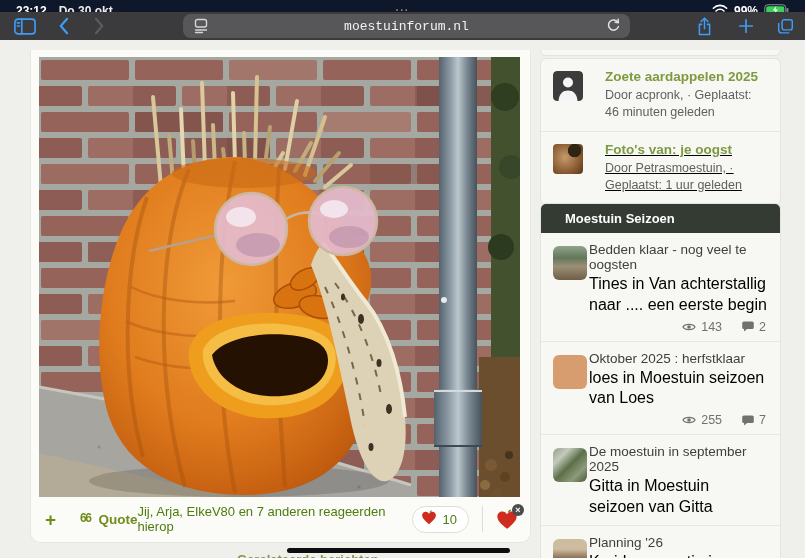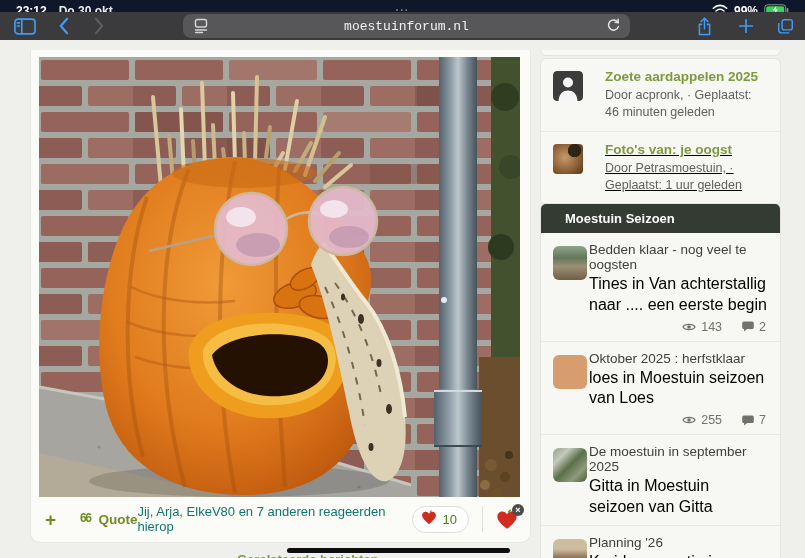--- a/index.html
+++ b/index.html
@@ -37,21 +37,21 @@
   .post-card{position:absolute;left:30px;top:0;width:501px;height:493px;background:#fbfbf8;
     border:1px solid #e7e7e3;border-top:none;border-radius:0 0 10px 10px;box-sizing:border-box;}
   .photo{position:absolute;left:8px;top:7px;width:481px;height:440px;overflow:hidden;background:#9b6a60;}
   .post-footer{position:absolute;left:0;right:0;bottom:0;height:46px;display:flex;align-items:center;
     padding:0 12px 0 12px;box-sizing:border-box;}
   .plus-btn{color:#6f8c1d;font-size:19px;font-weight:600;line-height:1;padding:0 2px;cursor:default;}
   .quote-btn{margin-left:22px;display:flex;align-items:flex-start;gap:8px;color:#6f8c1d;}
   .quote-glyph{font-weight:800;font-size:12px;letter-spacing:-1.5px;transform:translateY(-1px);}
   .quote-label{font-size:13.5px;font-weight:700;}
   .pf-spacer{flex:1;}
-  .reaction-text{font-size:13px;color:#0f766e;}
+  .reaction-text{font-size:13px;color:#4d7c0f;}
   .reaction-pill{margin-left:10px;display:flex;align-items:center;gap:6px;background:#fff;
     border:1.5px solid #ddddd9;border-radius:999px;padding:3px 11px 3px 8px;}
   .reaction-count{font-size:13px;color:#4d7c0f;}
   .pf-divider{width:1px;height:26px;background:#ddddd9;margin:0 13px;}
   .big-react{position:relative;width:22px;height:21px;}
   .close-badge{position:absolute;top:-5px;right:-6px;width:12px;height:12px;border-radius:50%;
     background:#4c4c4c;color:#fff;font-size:9px;line-height:12px;text-align:center;font-weight:700;}
 
   .home-indicator{position:absolute;left:287px;top:498px;width:223px;height:5px;background:#0d0d0d;
     border-radius:3px;z-index:5;}

